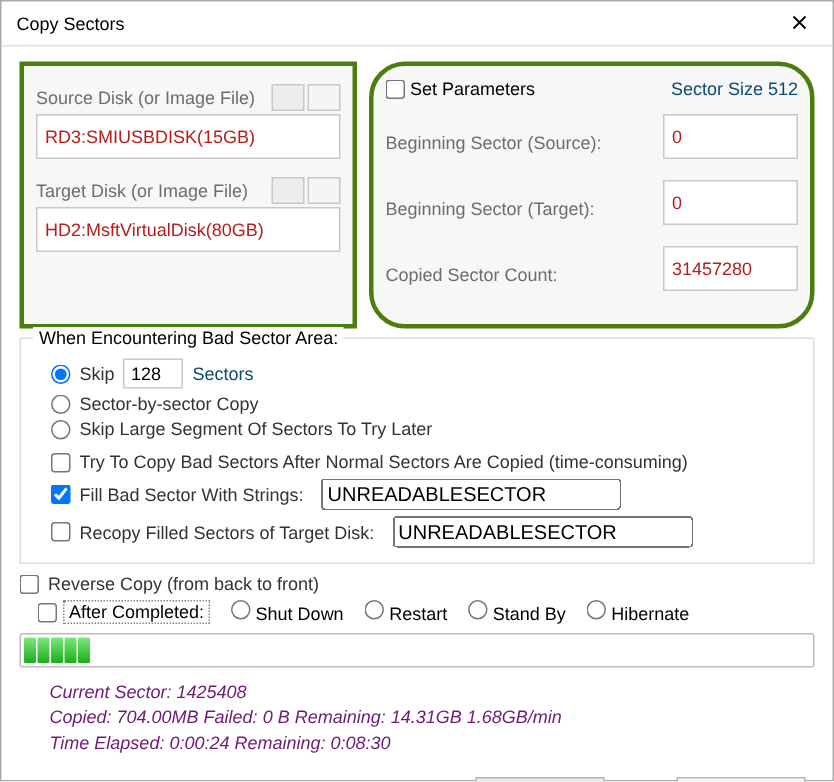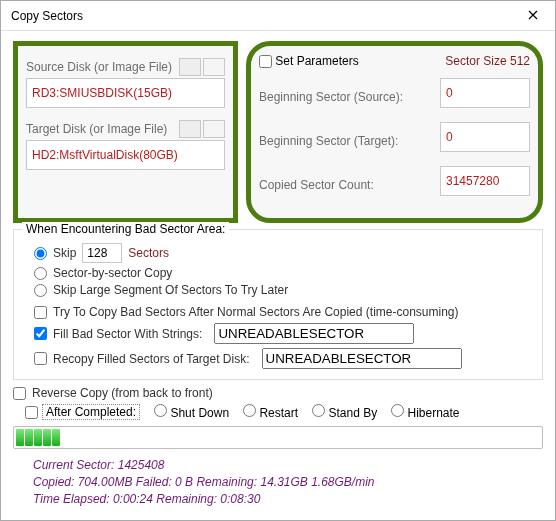--- a/index.html
+++ b/index.html
@@ -31,21 +31,21 @@
     height: 30px;
     text-align: center;
     line-height: 28px;
     font-size: 14px;
   }
   .content {
     padding: 10px 12px 8px 12px;
   }
   .row { display: flex; gap: 8px; }
   .panel {
-    border: 5px solid #4d7c0f;
+    border: 3px solid #4d7c0f;
     background: #f7f7f7;
     padding: 8px 8px;
     margin-bottom: 6px;
   }
   .col-left { flex: 0 0 225px; }
   .col-right { flex: 1; border-radius: 24px; }
   .field-label { color: #6d6d6d; margin: 4px 0 2px 0; display: flex; align-items: center; justify-content: space-between; }
   .disk-icons { display: flex; gap: 2px; }
   .disk-icons span {
     width: 22px; height: 18px; border: 1px solid #c8c8c8; background: #eee; display:inline-block;
@@ -81,21 +81,21 @@
     color: #000;
     font-size: 12px;
   }
   .opt-row { display:flex; align-items:center; gap:6px; margin: 3px 0 3px 10px; color:#333;}
   .opt-row input[type=text]{ height:20px; border:1px solid #c8c8c8; padding:1px 4px; font:inherit; }
   .chk-row { display:flex; align-items:center; gap:6px; margin: 4px 0 4px 10px; color:#333;}
   .radio, .chk {
     width:13px; height:13px; margin:0; vertical-align:middle;
   }
   input[type=radio], input[type=checkbox]{ margin:0; }
-  .muted { color:#7f1d1d; }
+  .muted { color:#0c4a6e; }
   .after-row { display:flex; align-items:center; gap:14px; margin: 4px 0 6px 12px;}
   .dotted-box { border:1px dotted #888; padding:0 3px; }
   .progress {
     height: 23px;
     border:1px solid #bdbdbd;
     border-radius:2px;
     background:#fff;
     margin: 6px 0 8px 0;
     padding:2px;
     display:flex;

